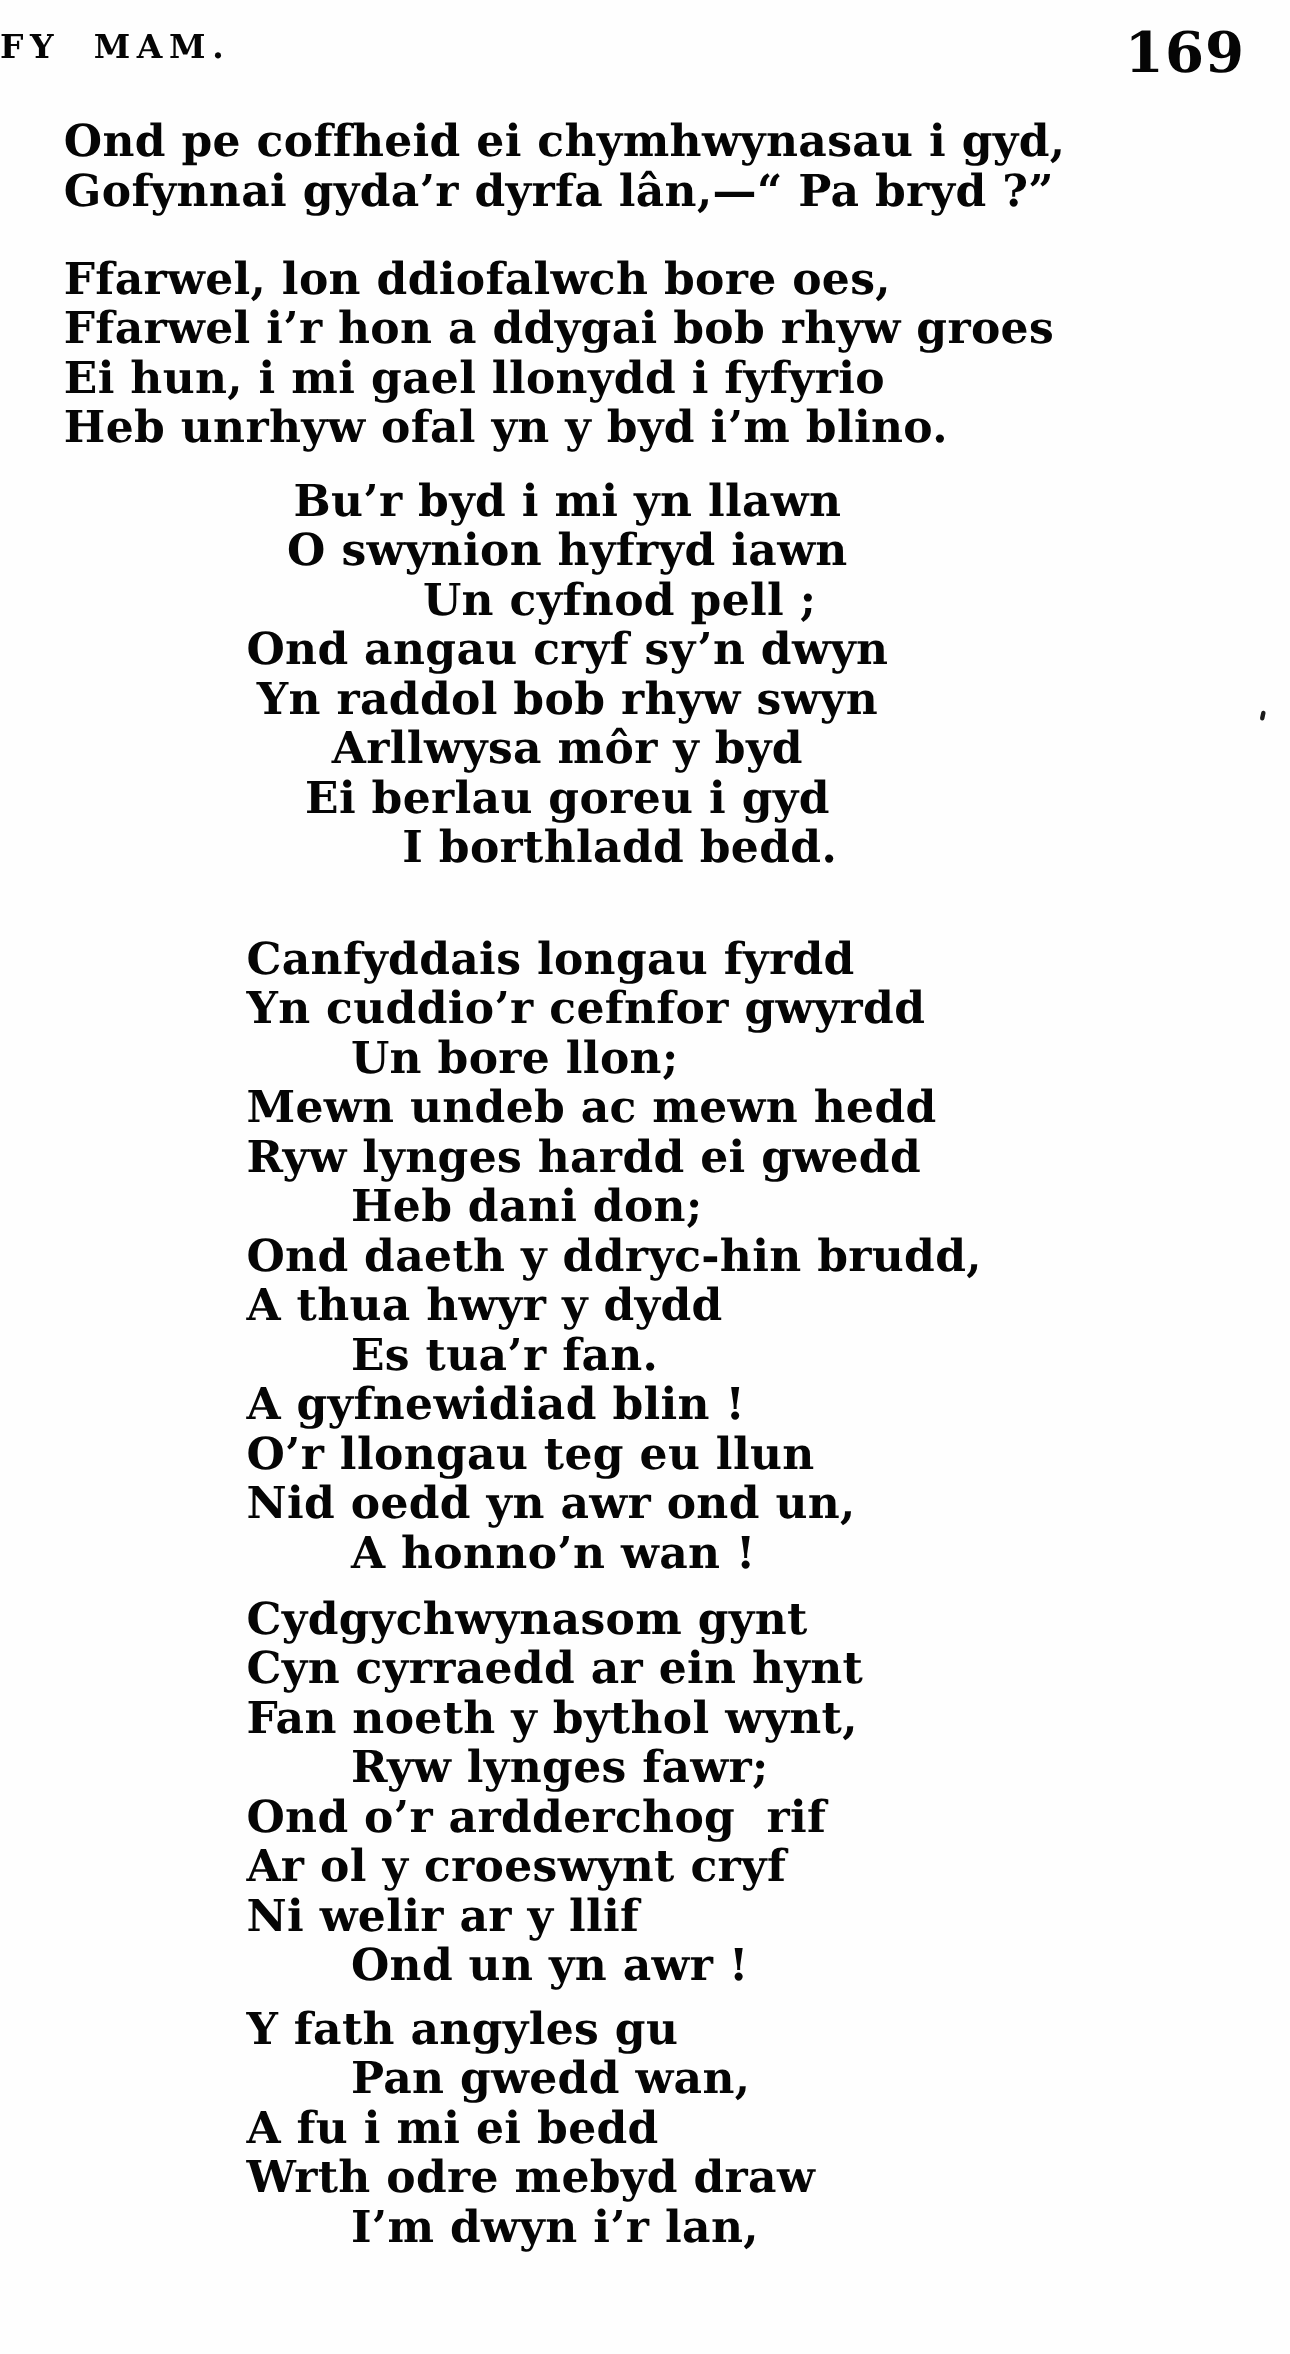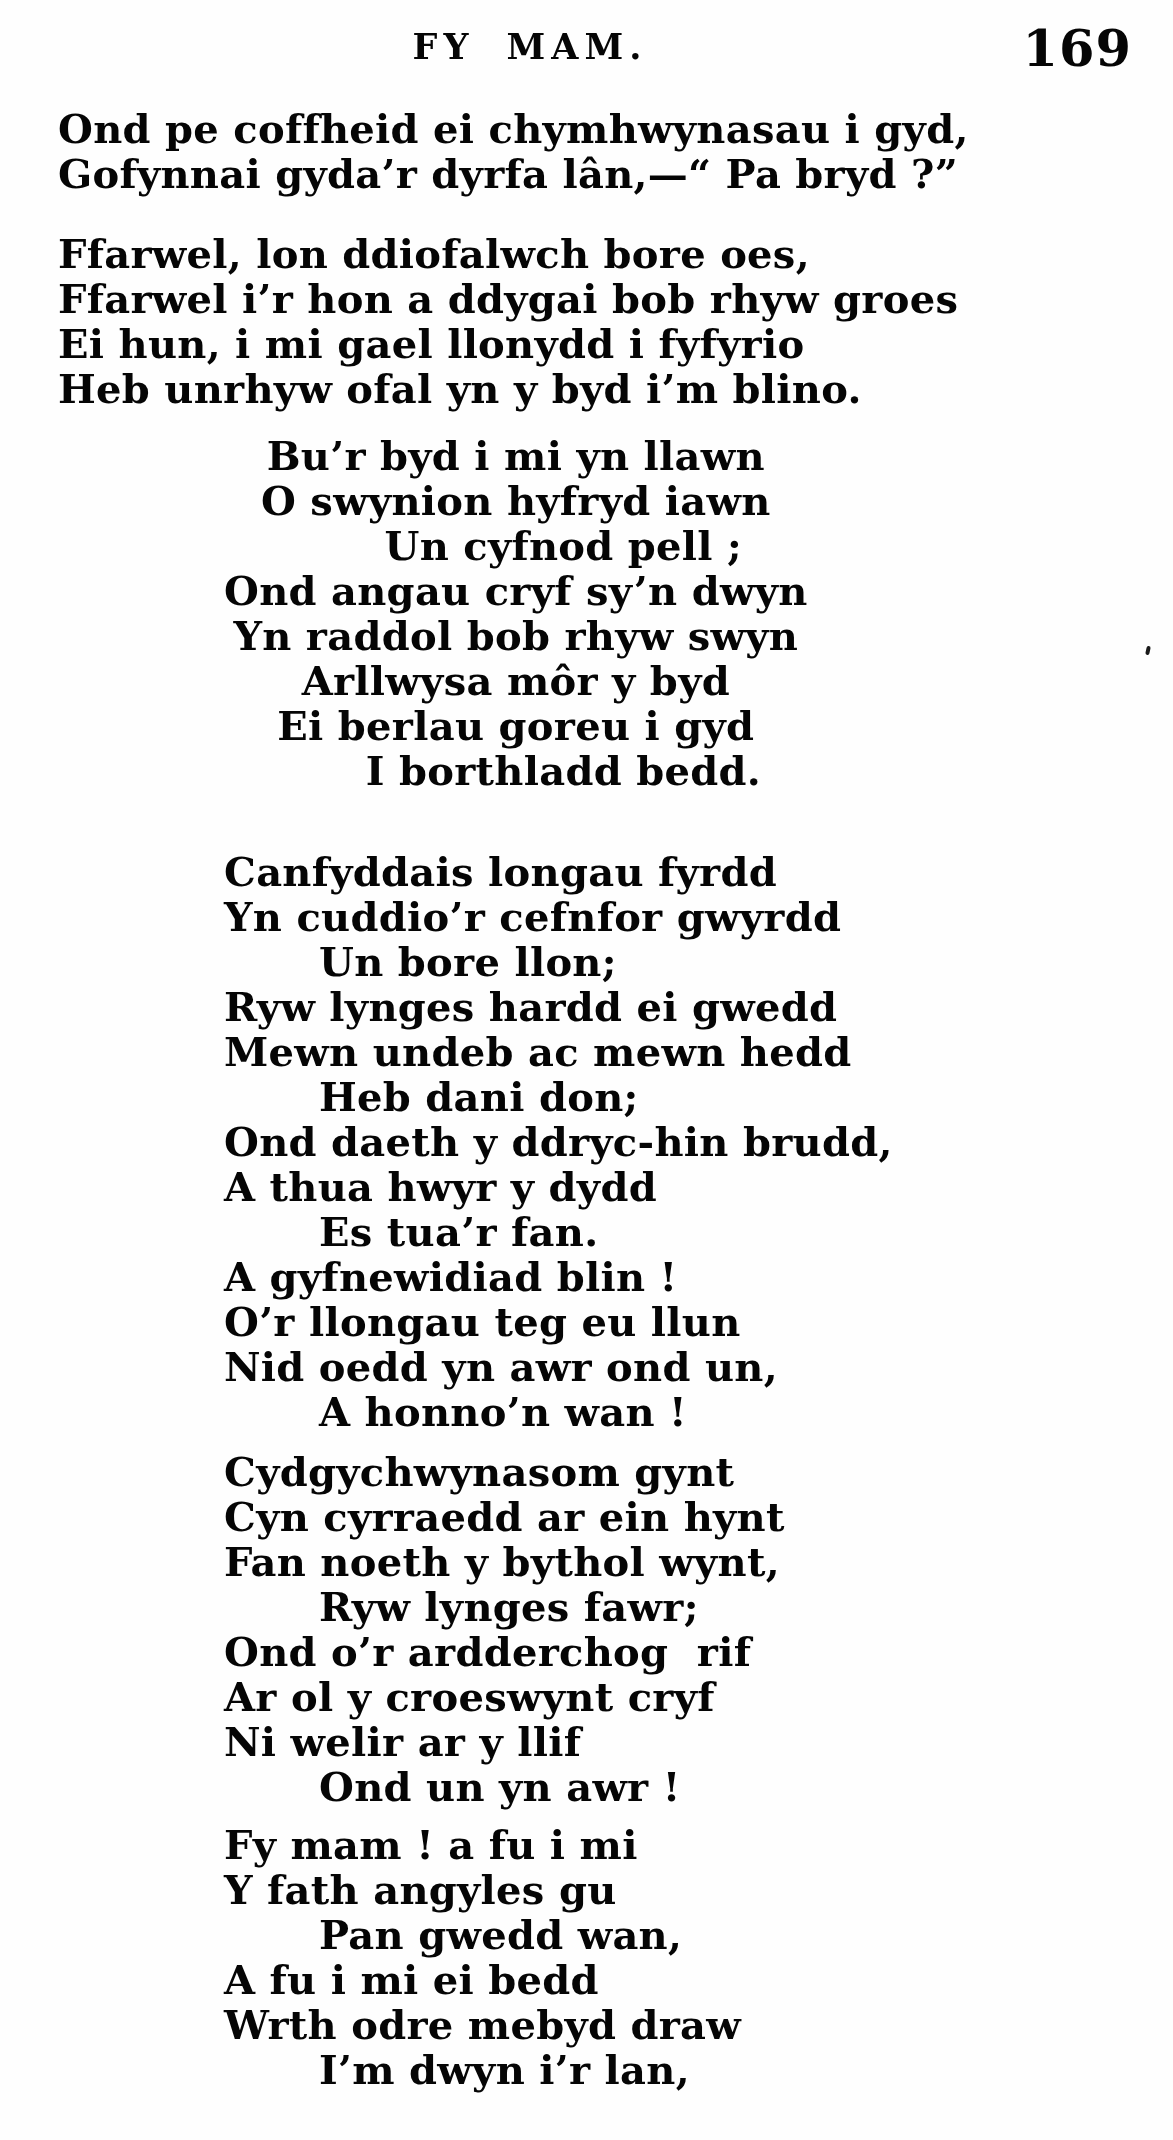--- a/index.html
+++ b/index.html
@@ -16,22 +16,22 @@
     font-family: "DejaVu Serif", "Liberation Serif", serif;
     font-weight: 700;
     overflow: hidden;
   }
   
   .running-title {
     position: absolute;
     top: 26px;
     left: 0;
     width: 1060px;
-    text-align: center;
-    font-size: 35px;
+    text-align: left;
+    font-size: 30px;
     letter-spacing: 6px;
     word-spacing: 14px;
   }
   .page-number {
     position: absolute;
     top: 18px;
     right: 41px;
     font-size: 51px;
     letter-spacing: 1px;
     text-align: right;
@@ -96,43 +96,42 @@
         <div class="line">Ond angau cryf sy’n dwyn</div>
         <div class="line">Yn raddol bob rhyw swyn</div>
         <div class="line">Arllwysa môr y byd</div>
         <div class="line">Ei berlau goreu i gyd</div>
         <div class="line sub">I borthladd bedd.</div>
       </div>
       <div class="stanza indented">
         <div class="line">Canfyddais longau fyrdd</div>
         <div class="line">Yn cuddio’r cefnfor gwyrdd</div>
         <div class="line sub">Un bore llon;</div>
+        <div class="line">Mewn undeb ac mewn hedd</div>
         <div class="line">Ryw lynges hardd ei gwedd</div>
-        <div class="line">Mewn undeb ac mewn hedd</div>
         <div class="line sub">Heb dani don;</div>
         <div class="line">Ond daeth y ddryc-hin brudd,</div>
         <div class="line">A thua hwyr y dydd</div>
         <div class="line sub">Es tua’r fan.</div>
         <div class="line">A gyfnewidiad blin !</div>
         <div class="line">O’r llongau teg eu llun</div>
         <div class="line">Nid oedd yn awr ond un,</div>
         <div class="line sub">A honno’n wan !</div>
       </div>
       <div class="stanza indented">
         <div class="line">Cydgychwynasom gynt</div>
         <div class="line">Cyn cyrraedd ar ein hynt</div>
         <div class="line">Fan noeth y bythol wynt,</div>
         <div class="line sub">Ryw lynges fawr;</div>
         <div class="line">Ond o’r ardderchog  rif</div>
         <div class="line">Ar ol y croeswynt cryf</div>
         <div class="line">Ni welir ar y llif</div>
         <div class="line sub">Ond un yn awr !</div>
       </div>
       <div class="stanza indented">
-        <div class="line">Fy mam ! a fu i mi</div>
         <div class="line">Y fath angyles gu</div>
         <div class="line sub">Pan gwedd wan,</div>
         <div class="line">A fu i mi ei bedd</div>
         <div class="line">Wrth odre mebyd draw</div>
         <div class="line sub">I’m dwyn i’r lan,</div>
       </div>
     </main>
 
   <span class="speck"></span>
 </div>

